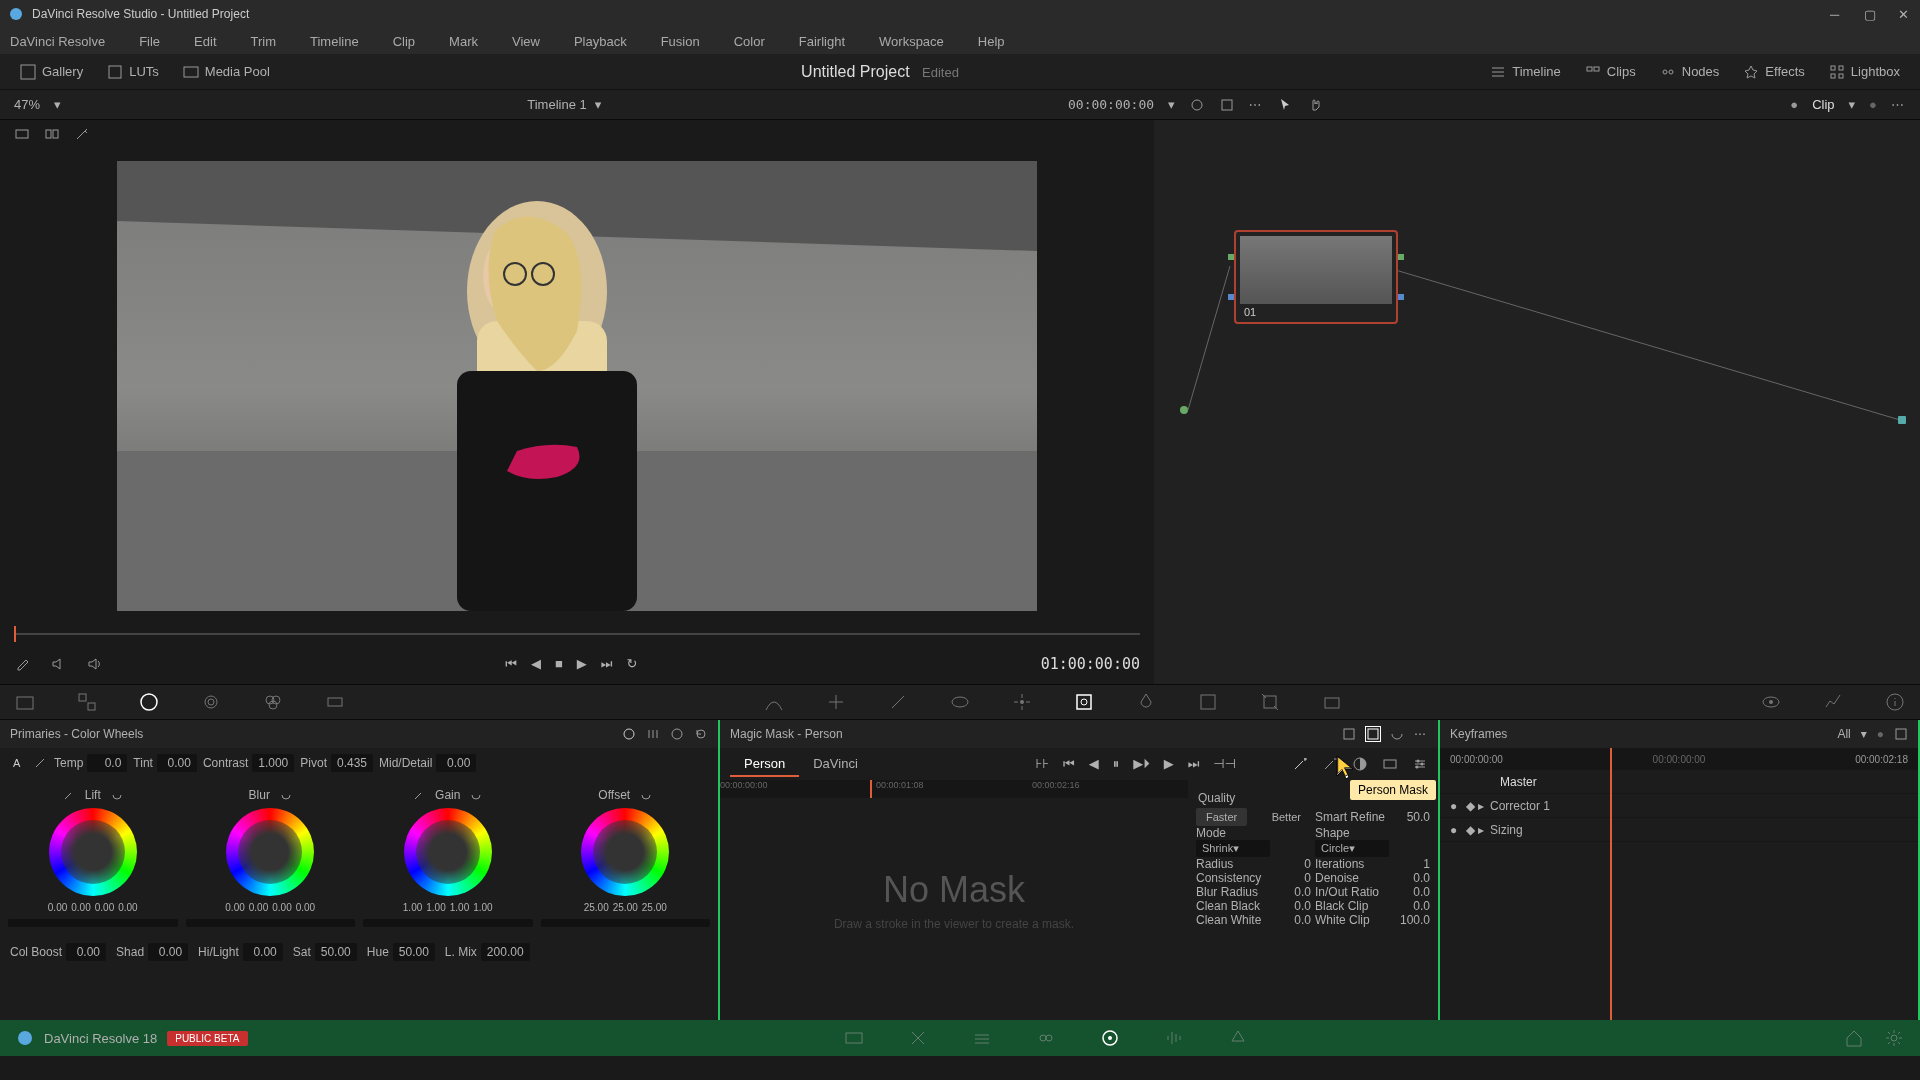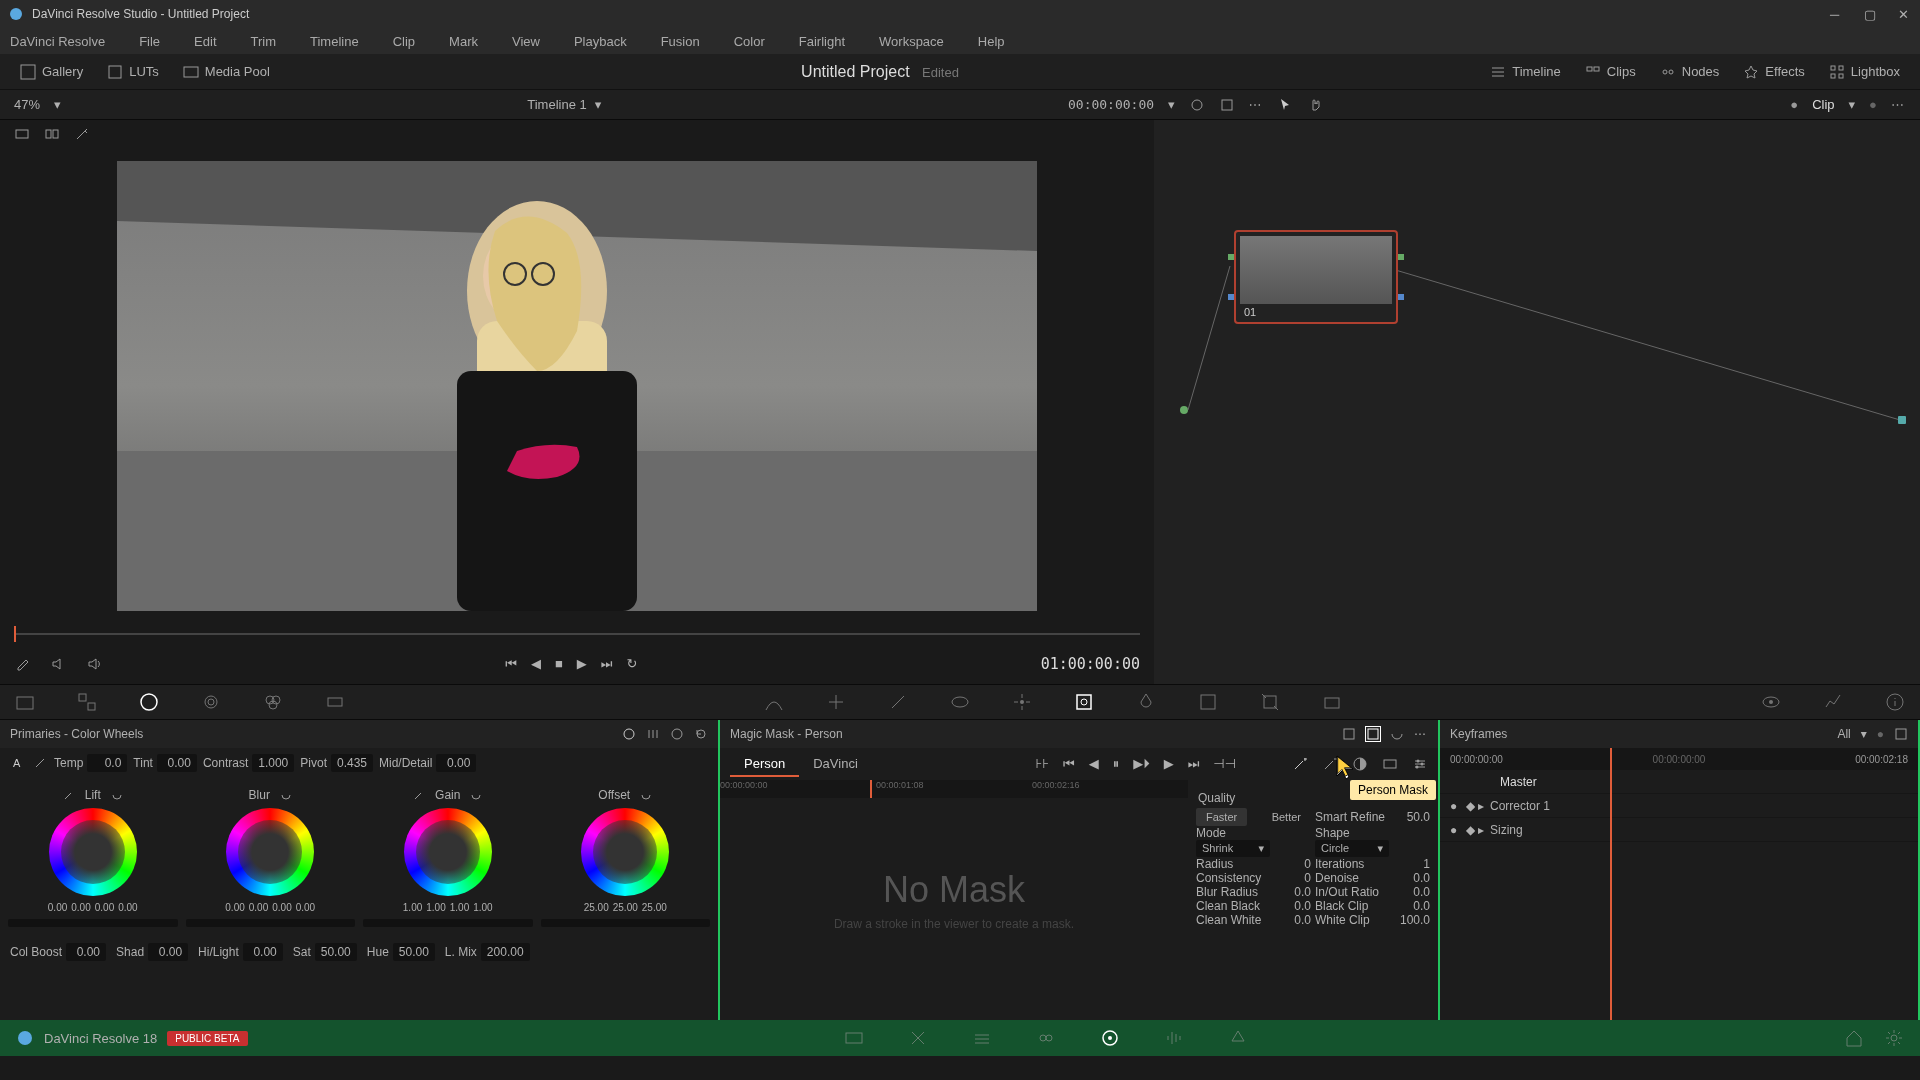--- a/index.html
+++ b/index.html
@@ -67,21 +67,21 @@
 .no-mask-sub { font-size: 12px; color: #444; margin-top: 6px; text-align: center; }
 .mm-timeline { height: 18px; background: #161616; position: absolute; top: 0; left: 0; right: 0; font-size: 9px; color: #666; display: flex; }
 .mm-timeline span { flex: 1; }
 .mm-playhead { position: absolute; left: 150px; top: 0; width: 2px; height: 18px; background: #e05d3a; }
 .mm-params { width: 250px; padding: 8px; font-size: 12px; background: #1c1c1c; }
 .mm-prow { display: flex; justify-content: space-between; padding: 3px 2px; align-items: center; }
 .mm-prow2 { display: flex; gap: 4px; }
 .mm-half { flex: 1; display: flex; justify-content: space-between; align-items: center; }
 .qbtn { padding: 3px 10px; font-size: 11px; cursor: pointer; }
 .qbtn.active { background: #333; border-radius: 2px; }
-.sel { background: #121212; padding: 2px 6px; border-radius: 2px; font-size: 11px; display: flex; justify-content: space-between; width: 74px; }
+.sel { background: #121212; padding: 2px 6px; border-radius: 2px; font-size: 11px; display: flex; width: 74px; }
 .keyframes-panel { flex: 1; }
 .kf-body { flex: 1; position: relative; background: #1c1c1c; }
 .kf-ruler { height: 22px; background: #161616; display: flex; font-size: 10px; color: #999; align-items: center; padding: 0 10px; justify-content: space-between; }
 .kf-row { height: 24px; display: flex; align-items: center; padding: 0 10px; font-size: 12px; border-bottom: 1px solid #161616; }
 .kf-row.master { color: #ddd; }
 .kf-playhead { position: absolute; left: 170px; top: 0; bottom: 0; width: 2px; background: #e05d3a; }
 .page-bar { height: 36px; background: #14532d; display: flex; align-items: center; justify-content: space-between; padding: 0 16px; }
 .version { display: flex; align-items: center; gap: 10px; }
 .beta { background: #c83030; color: #fff; font-size: 10px; padding: 2px 8px; border-radius: 2px; }
 .page-icons { display: flex; gap: 44px; }

